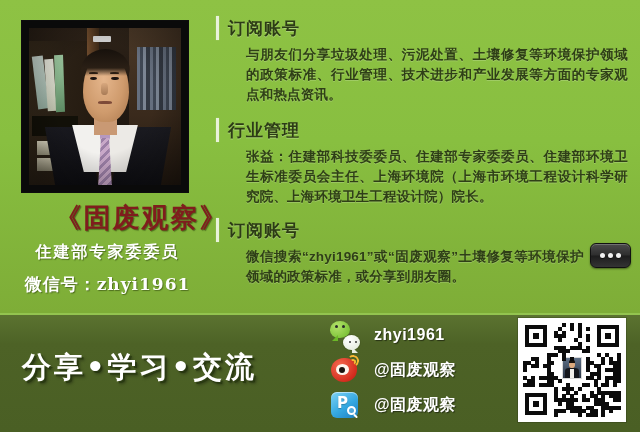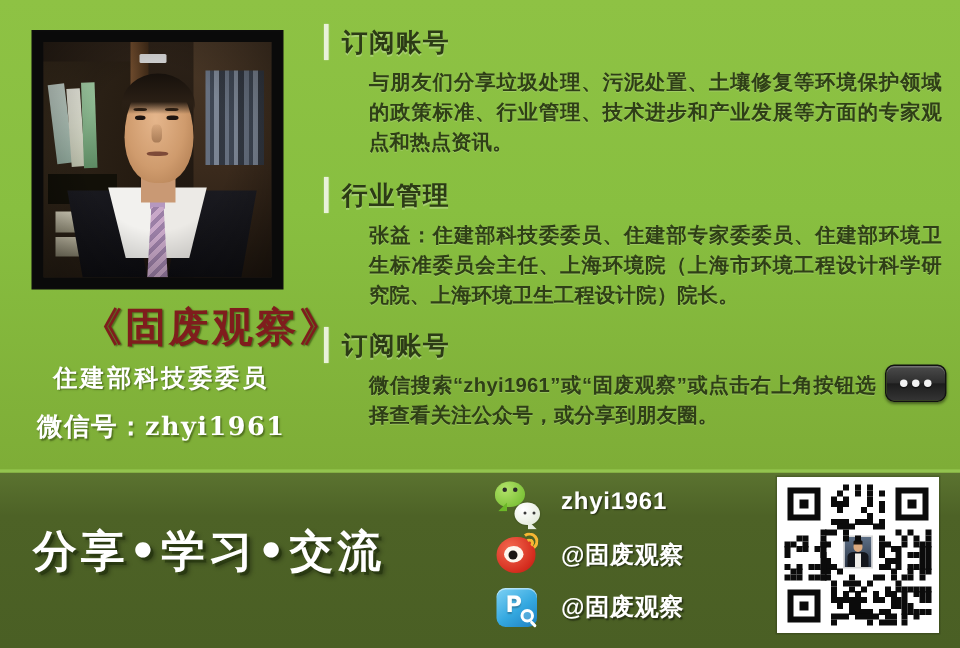--- a/index.html
+++ b/index.html
@@ -449,21 +449,21 @@
         <div class="ph-browR"></div>
         <div class="ph-eyeL"></div>
         <div class="ph-eyeR"></div>
         <div class="ph-nose"></div>
         <div class="ph-mouth"></div>
         <div class="ph-vig"></div>
       </div>
     </div>
 
     <div class="left-title">《固废观察》</div>
-    <div class="left-sub">住建部科技委委员</div>
+    <div class="left-sub">住建部专家委委员</div>
     <div class="left-id">微信号：zhyi1961</div>
   </div>
 
   <div class="right-col">
 
     <div class="sec sec-1">
       <div class="sec-head">
         <span class="sec-rule"></span>
         <span class="sec-head-text">订阅账号</span>
       </div>
@@ -476,21 +476,21 @@
         <span class="sec-head-text">行业管理</span>
       </div>
       <div class="sec-body">张益：住建部科技委委员、住建部专家委委员、住建部环境卫生标准委员会主任、上海环境院（上海市环境工程设计科学研究院、上海环境卫生工程设计院）院长。</div>
     </div>
 
     <div class="sec sec-3">
       <div class="sec-head">
         <span class="sec-rule"></span>
         <span class="sec-head-text">订阅账号</span>
       </div>
-      <div class="sec-body">微信搜索“zhyi1961”或“固废观察”或点击右上角按钮选择查看关注公众号，或分享到朋友圈。</div>
+      <div class="sec-body">微信搜索“zhyi1961”或“固废观察”土壤修复等环境保护领域的政策标准，或分享到朋友圈。</div>
       <div class="dots-button">
         <i></i>
         <i></i>
         <i></i>
       </div>
     </div>
 
   </div>
 
   <div class="slogan">分享•学习•交流</div>

